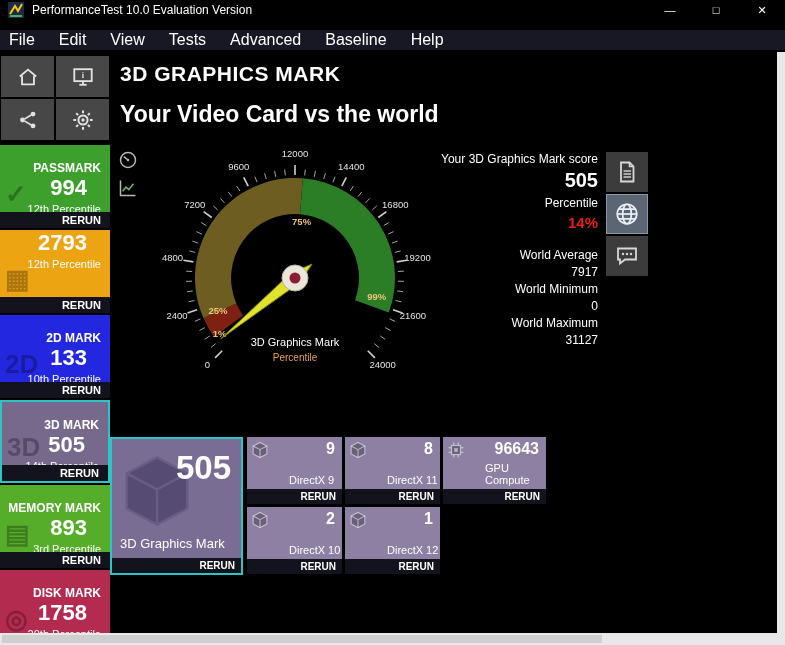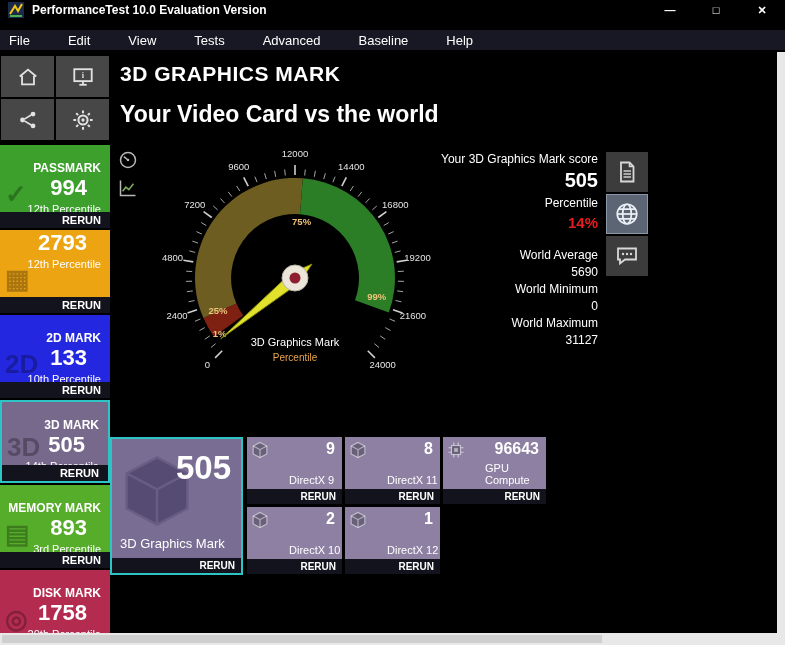--- a/index.html
+++ b/index.html
@@ -5,29 +5,29 @@
   * { box-sizing: border-box; margin: 0; padding: 0; }
   html,body { background:#555; }
   .window {
     position: relative; width: 785px; height: 645px;
     background: #000; overflow: hidden;
     font-family: "Liberation Sans", sans-serif;
     -webkit-font-smoothing: antialiased;
   }
   
   .titlebar { position:absolute; top:0; left:0; width:785px; height:20px; background:#000;
-    display:flex; align-items:center; color:#fff;font-weight:bold; }
+    display:flex; align-items:center; color:#fff; }
   .title-icon { margin-left:8px; width:16px; height:16px; flex:0 0 auto; }
   .title-text { margin-left:8px; font-size:12px; }
   .win-controls { margin-left:auto; display:flex; height:30px; }
   .win-btn { width:46px; height:30px; display:flex; align-items:center; justify-content:center;
     color:#fff; font-size:11px; cursor:default; }
   
   .menubar { position:absolute; top:30px; left:0; width:785px; height:20px; background:#181824;
-    display:flex; align-items:center; color:#fff; font-size:13px;gap:14px; }
+    display:flex; align-items:center; color:#fff; font-size:16px; }
   .menu-item { padding:2px 15px 2px 9px; cursor:default; }
   
   .nav-grid { position:absolute; top:56px; left:1px; display:grid;
     grid-template-columns:53px 53px; grid-auto-rows:41px; gap:2px; }
   .nav-btn { background:#474747; display:flex; align-items:center; justify-content:center; }
   
   .sidebar-cards { position:absolute; top:145px; left:0; width:110px; height:488px;
     overflow:hidden; display:flex; flex-direction:column; gap:2px; }
   .card { position:relative; flex:0 0 83px; color:#fff; text-align:right; }
   .card.selected { border:2px solid #2cc4c4; }
@@ -286,21 +286,21 @@
       <text x="170" y="213" fill="#e8a54a" font-size="10" text-anchor="middle" font-family="Liberation Sans, sans-serif">Percentile</text>
     </svg>
 
   <div class="score-panel">
     <div class="score-label">Your 3D Graphics Mark score</div>
     <div class="score-value">505</div>
     <div class="score-pct-label">Percentile</div>
     <div class="score-pct-value">14%</div>
     <div class="world-block">
       <div>World Average</div>
-      <div>5690</div>
+      <div>7917</div>
       <div>World Minimum</div>
       <div>0</div>
       <div>World Maximum</div>
       <div>31127</div>
     </div>
   </div>
 
   <div class="side-icons">
     <div class="side-btn">
       <svg viewBox="0 0 24 24" width="24" height="24">

